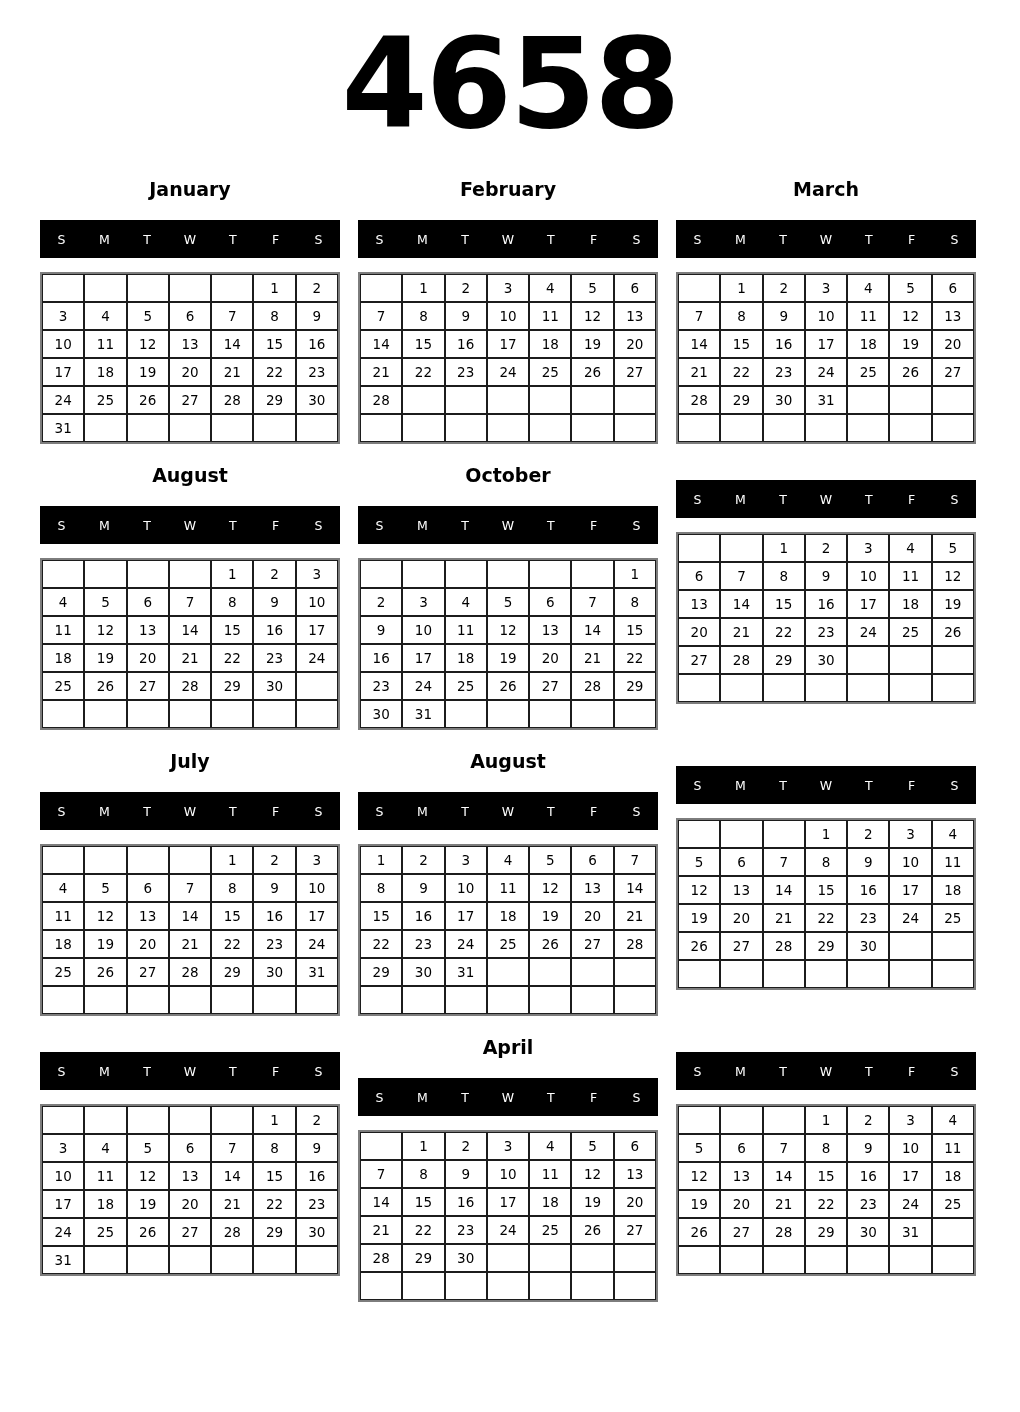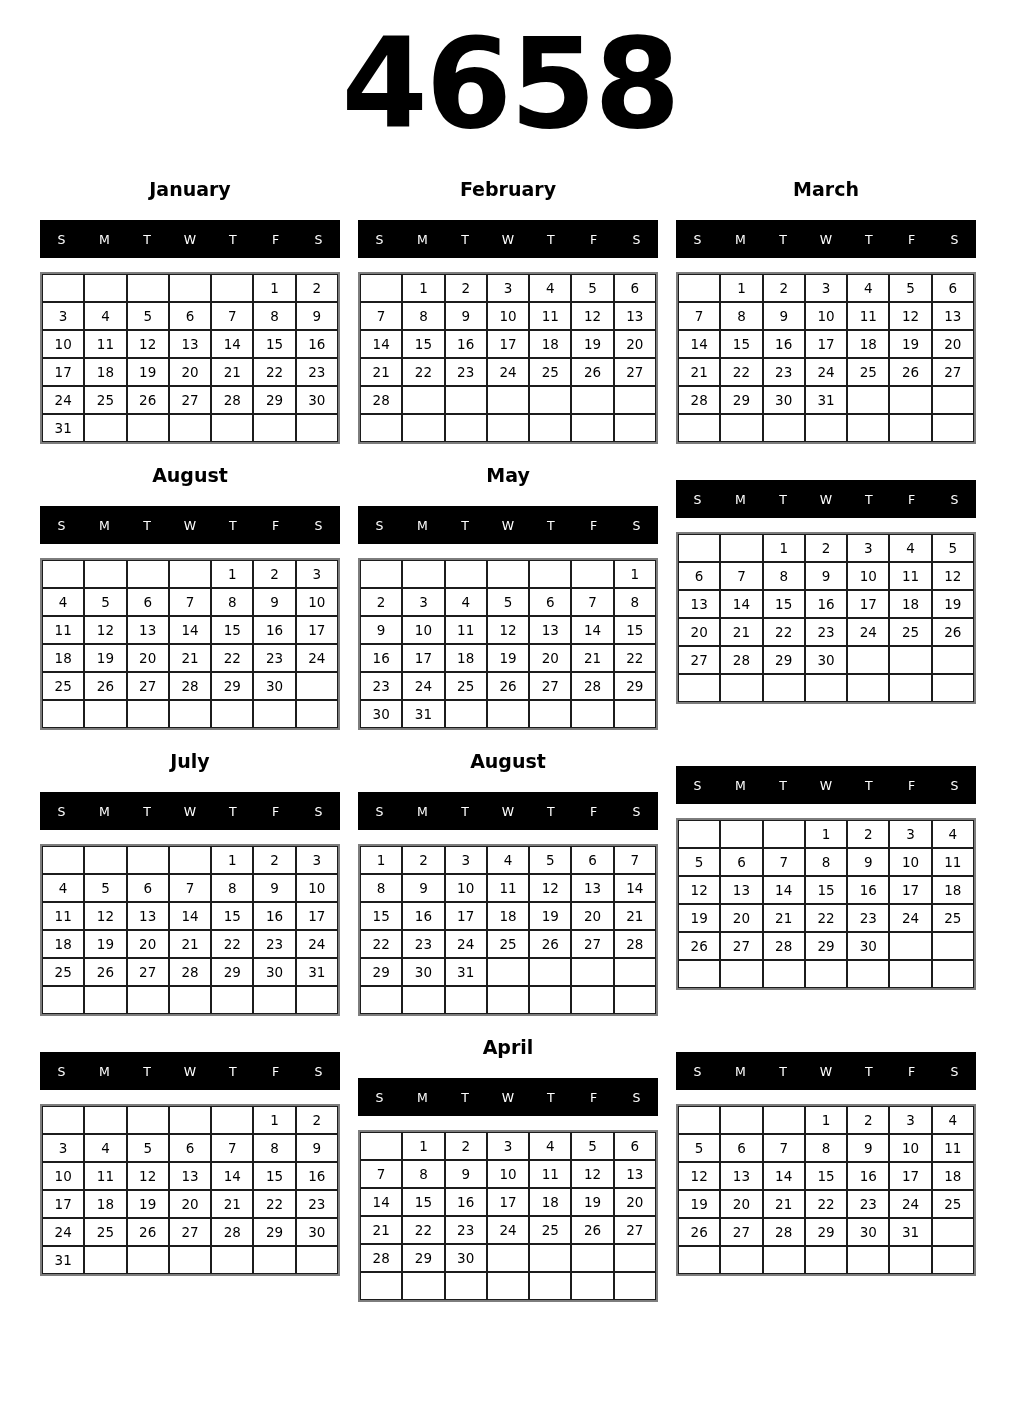--- a/index.html
+++ b/index.html
@@ -299,21 +299,21 @@
         <div class="cell"></div>
         <div class="cell"></div>
         <div class="cell"></div>
         <div class="cell"></div>
         <div class="cell"></div>
         <div class="cell"></div>
       </div>
   </section>
 
   <section class="month">
-    <h2 class="month-title">May</h2>
+    <h2 class="month-title">October</h2>
     <div class="weekday-bar">
         <span>S</span>
         <span>M</span>
         <span>T</span>
         <span>W</span>
         <span>T</span>
         <span>F</span>
         <span>S</span>
       </div>
     <div class="dates">

